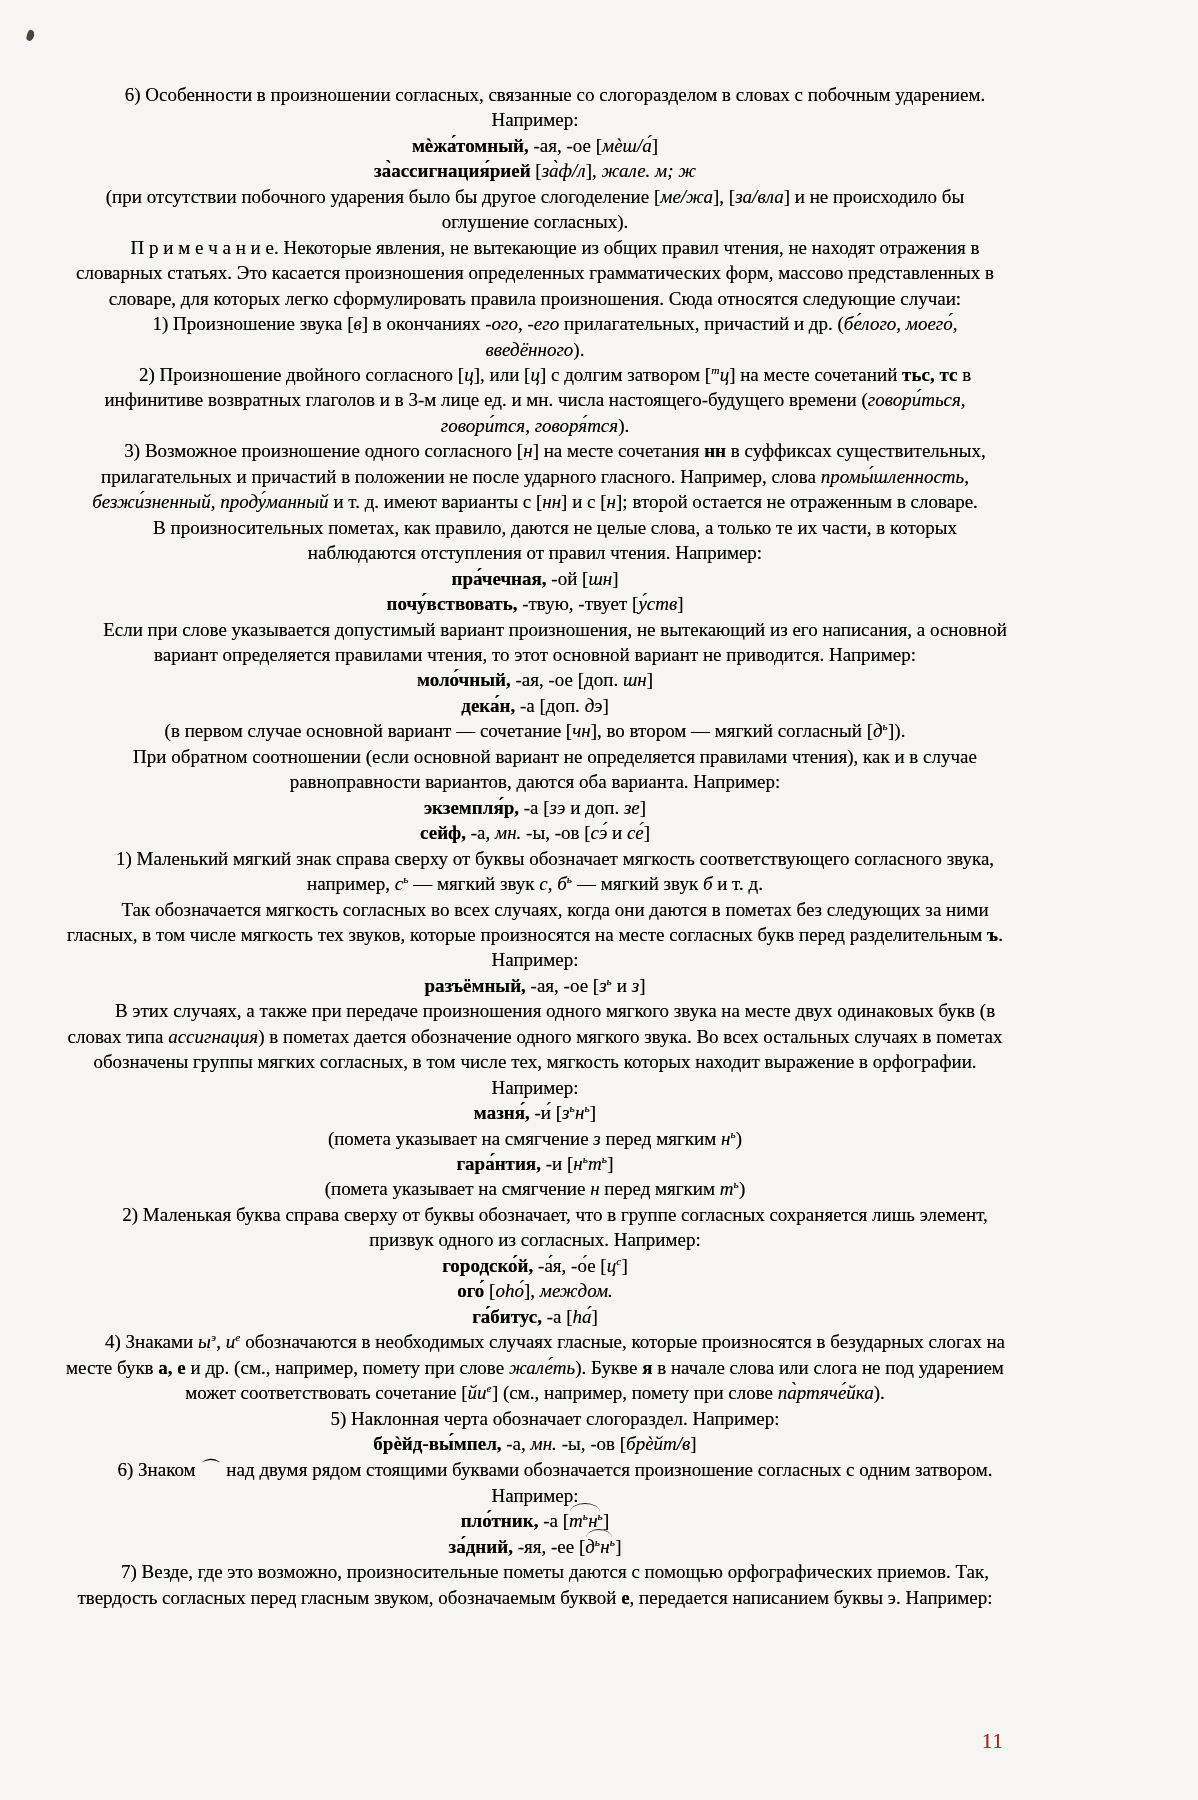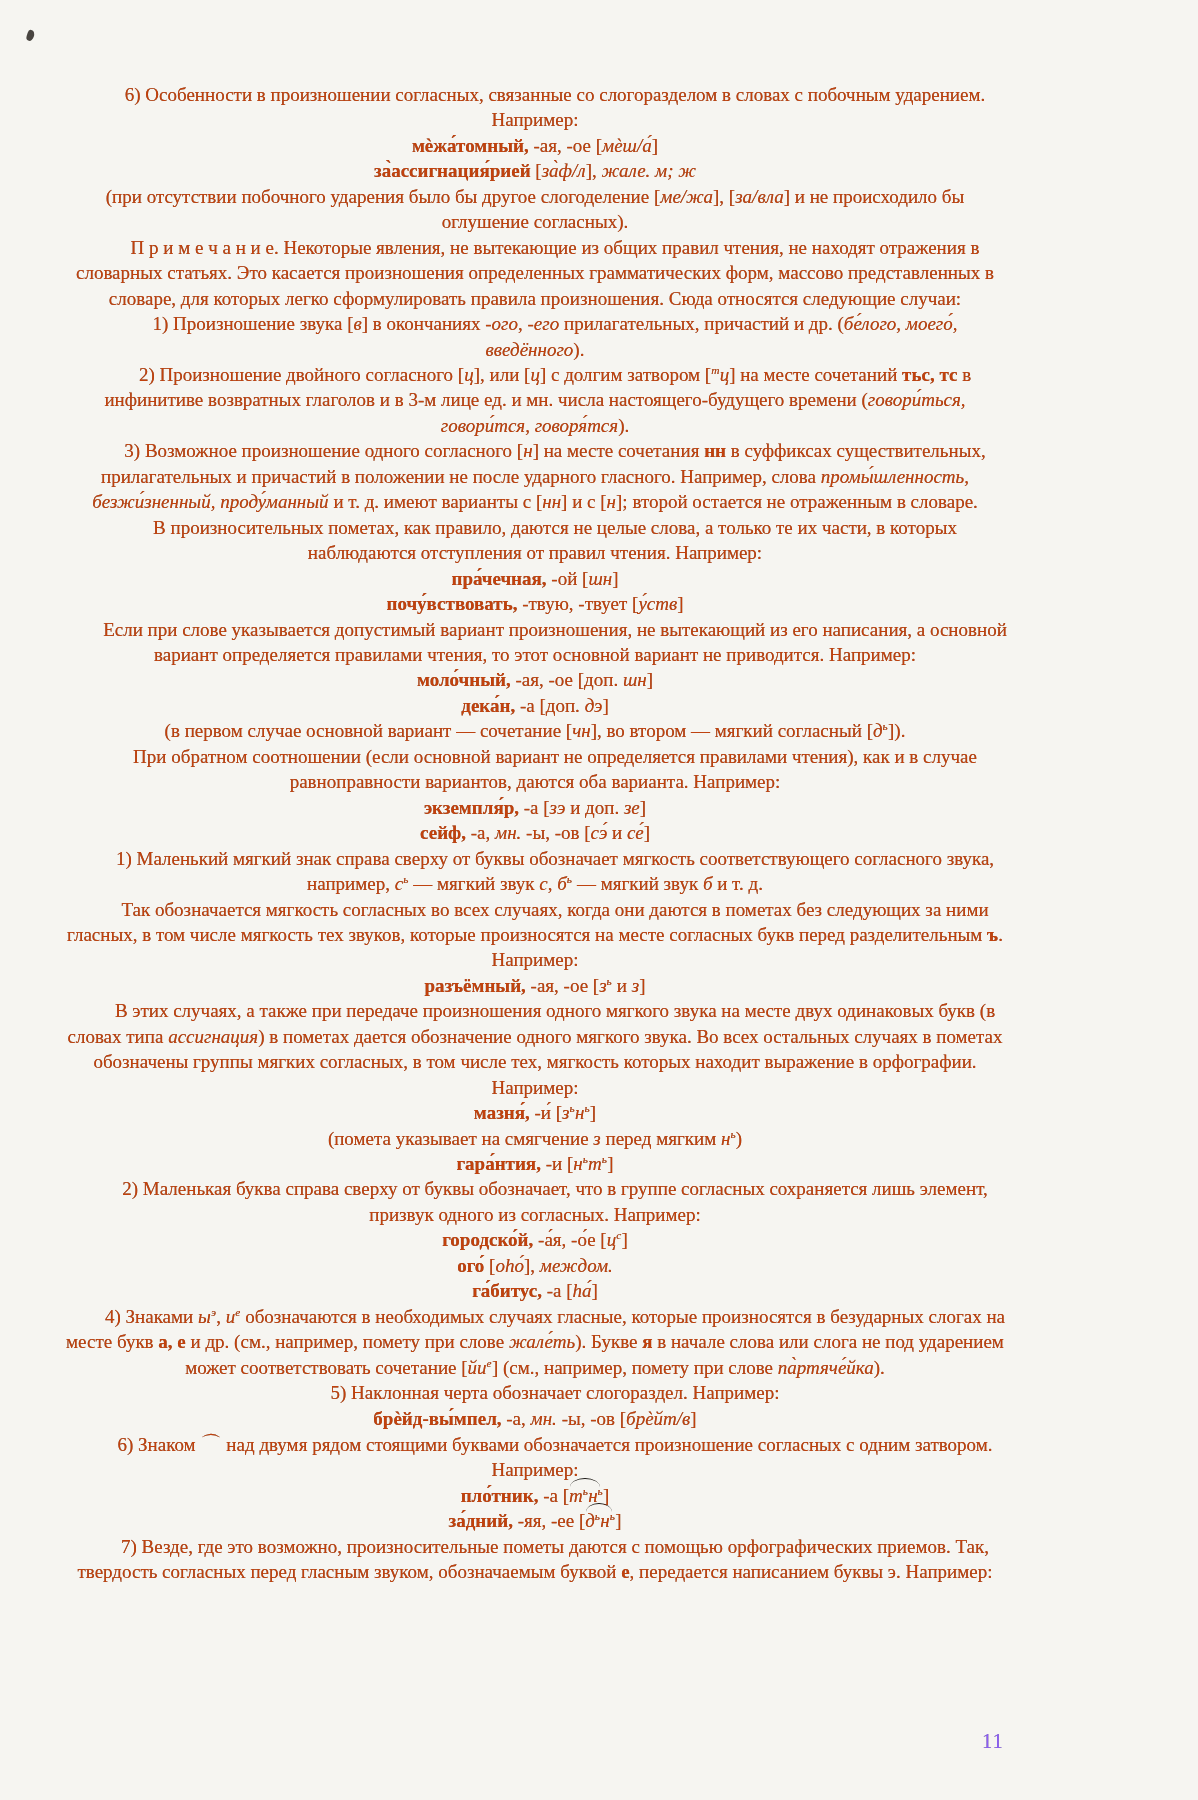--- a/index.html
+++ b/index.html
@@ -5,41 +5,41 @@
   html,body{margin:0;padding:0;}
   body{
     width:1198px;height:1800px;position:relative;overflow:hidden;
     background:#f6f5f1;
     font-family:"Liberation Serif","DejaVu Serif",serif;
   }
   .page{position:absolute;inset:0;}
   .speck{position:absolute;left:27px;top:30px;width:7px;height:11px;background:#2a2622;border-radius:40% 60% 55% 45%;transform:rotate(18deg);opacity:.85;}
   .text-block{
     position:absolute;left:62px;top:82px;width:946px;
-    font-size:19px;line-height:25.45px;color:#c2410c;
+    font-size:19px;line-height:25.45px;color:#000000;
     text-align:justify;
     text-shadow:0 0 .4px rgba(20,15,5,.55);
   }
   .text-block p{margin:0;padding:0;text-align:center;}
   .ind{text-indent:40px;}
   .note{margin-left:28px;}
   .entry{padding-left:123px;text-align:left;}
   .b{font-weight:700;}
   .i{font-style:italic;}
   sup{font-size:.6em;font-style:italic;line-height:0;vertical-align:super;letter-spacing:.02em;}
   .sym{font-family:"DejaVu Sans",sans-serif;font-size:1.12em;font-style:normal;}
   .tie{position:relative;display:inline-block;text-indent:0;}
   .tie::before{
     content:"";position:absolute;left:1px;right:3px;top:-5px;height:8px;
     border-top:1.7px solid #17140f;
     border-radius:50% 50% 0 0 / 100% 100% 0 0;
   }
   .page-number{
     position:absolute;left:982px;top:1730px;
-    font-size:20.5px;color:#8b5cf6;letter-spacing:1px;
+    font-size:20.5px;color:#b91c1c;letter-spacing:1px;
     text-shadow:0 0 .4px rgba(20,15,5,.55);
   }
 </style>
 </head>
 <body>
 
 <div class="page">
   <div class="speck"></div>
   <div class="text-block">
       <p class=" ind"><span>6) Особенности в произношении согласных, связанные со слогоразделом в словах с побочным ударением. Например:</span></p>
@@ -60,20 +60,21 @@
       <p class=" ind"><span>При обратном соотношении (если основной вариант не определяется правилами чтения), как и в случае равноправности вариантов, даются оба варианта. Например:</span></p>
       <p class="entry"><span class="b">экземпля́р,</span><span> -а [</span><span class="i">зэ</span><span> и доп. </span><span class="i">зе</span><span>]</span></p>
       <p class="entry"><span class="b">сейф,</span><span> -а, </span><span class="i">мн.</span><span> -ы, -ов [</span><span class="i">сэ́</span><span> и </span><span class="i">се́</span><span>]</span></p>
       <p class=" ind"><span>1) Маленький мягкий знак справа сверху от буквы обозначает мягкость соответствующего согласного звука, например, </span><span class="i">с</span><sup class="i">ь</sup><span> — мягкий звук </span><span class="i">с</span><span>, </span><span class="i">б</span><sup class="i">ь</sup><span> — мягкий звук </span><span class="i">б</span><span> и т. д.</span></p>
       <p class=" ind"><span>Так обозначается мягкость согласных во всех случаях, когда они даются в пометах без следующих за ними гласных, в том числе мягкость тех звуков, которые произносятся на месте согласных букв перед разделительным </span><span class="b">ъ</span><span>. Например:</span></p>
       <p class="entry"><span class="b">разъёмный,</span><span> -ая, -ое [</span><span class="i">з</span><sup class="i">ь</sup><span> и </span><span class="i">з</span><span>]</span></p>
       <p class=" ind"><span>В этих случаях, а также при передаче произношения одного мягкого звука на месте двух одинаковых букв (в словах типа </span><span class="i">ассигнация</span><span>) в пометах дается обозначение одного мягкого звука. Во всех остальных случаях в пометах обозначены группы мягких согласных, в том числе тех, мягкость которых находит выражение в орфографии. Например:</span></p>
       <p class="entry"><span class="b">мазня́,</span><span> -и́ [</span><span class="i">з</span><sup class="i">ь</sup><span class="i">н</span><sup class="i">ь</sup><span>]</span></p>
       <p class=""><span>(помета указывает на смягчение </span><span class="i">з</span><span> перед мягким </span><span class="i">н</span><sup class="i">ь</sup><span>)</span></p>
       <p class="entry"><span class="b">гара́нтия,</span><span> -и [</span><span class="i">н</span><sup class="i">ь</sup><span class="i">т</span><sup class="i">ь</sup><span>]</span></p>
+      <p class=""><span>(помета указывает на смягчение </span><span class="i">н</span><span> перед мягким </span><span class="i">т</span><sup class="i">ь</sup><span>)</span></p>
       <p class=" ind"><span>2) Маленькая буква справа сверху от буквы обозначает, что в группе согласных сохраняется лишь элемент, призвук одного из согласных. Например:</span></p>
       <p class="entry"><span class="b">городско́й,</span><span> -а́я, -о́е [</span><span class="i">ц</span><sup class="i">с</sup><span>]</span></p>
       <p class="entry"><span class="b">ого́</span><span> [</span><span class="i">оhо́</span><span>], </span><span class="i">междом.</span></p>
       <p class="entry"><span class="b">га́битус,</span><span> -а [</span><span class="i">hа́</span><span>]</span></p>
       <p class=" ind"><span>4) Знаками </span><span class="i">ы</span><sup class="i">э</sup><span>, </span><span class="i">и</span><sup class="i">е</sup><span> обозначаются в необходимых случаях гласные, которые произносятся в безударных слогах на месте букв </span><span class="b">а, е</span><span> и др. (см., например, помету при слове </span><span class="i">жале́ть</span><span>). Букве </span><span class="b">я</span><span> в начале слова или слога не под ударением может соответствовать сочетание [</span><span class="i">йи</span><sup class="i">е</sup><span>] (см., например, помету при слове </span><span class="i">па̀ртяче́йка</span><span>).</span></p>
       <p class=" ind"><span>5) Наклонная черта обозначает слогораздел. Например:</span></p>
       <p class="entry"><span class="b">брѐйд-вы́мпел,</span><span> -а, </span><span class="i">мн.</span><span> -ы, -ов [</span><span class="i">брѐйт/в</span><span>]</span></p>
       <p class=" ind"><span>6) Знаком </span><span class="sym">⌒</span><span> над двумя рядом стоящими буквами обозначается произношение согласных с одним затвором. Например:</span></p>
       <p class="entry"><span class="b">пло́тник,</span><span> -а [</span><span class="tie"><span class="i">т</span><sup class="i">ь</sup><span class="i">н</span><sup class="i">ь</sup></span><span>]</span></p>
       <p class="entry"><span class="b">за́дний,</span><span> -яя, -ее [</span><span class="tie"><span class="i">д</span><sup class="i">ь</sup><span class="i">н</span><sup class="i">ь</sup></span><span>]</span></p>

